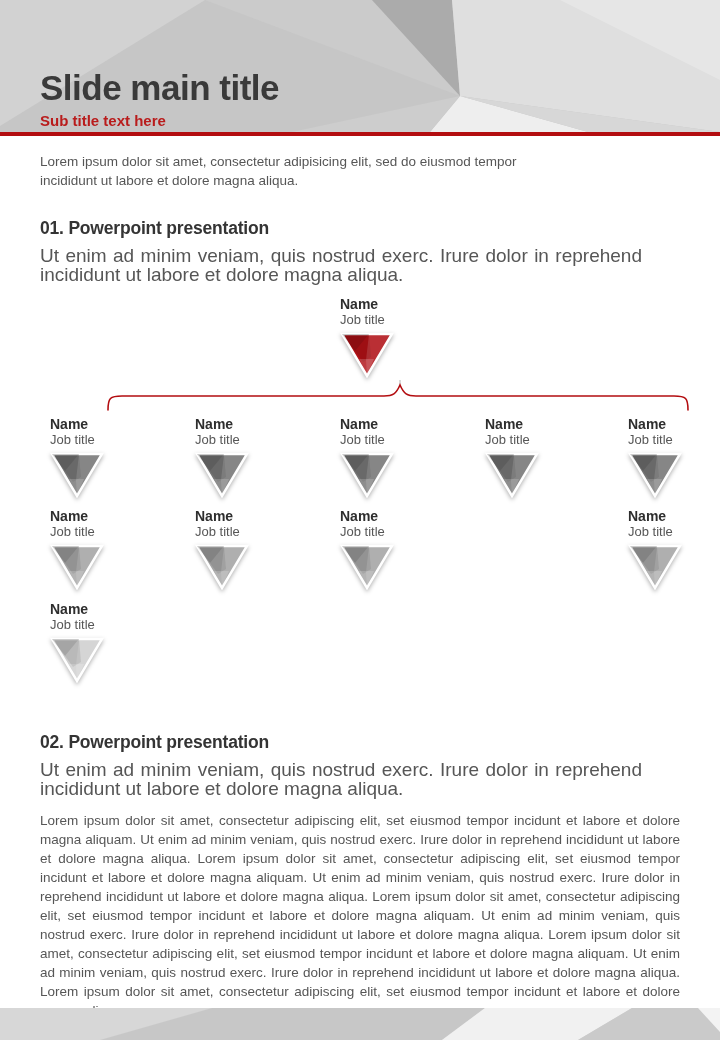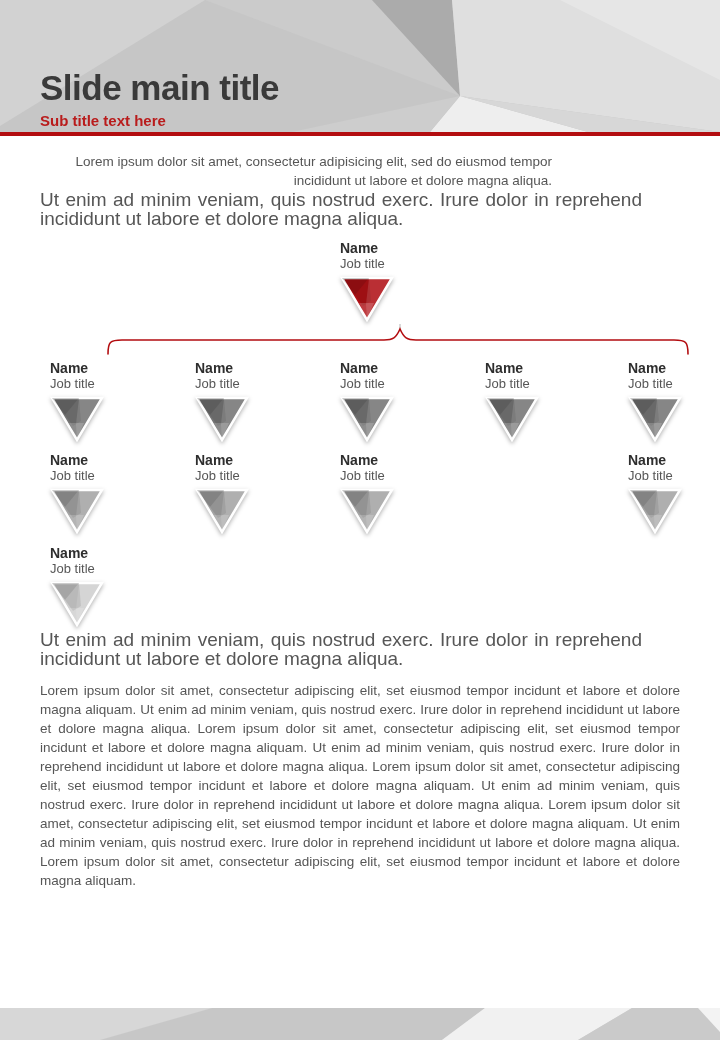--- a/index.html
+++ b/index.html
@@ -40,21 +40,20 @@
     background: var(--accent, #b30d10);
   }
   
   .content { padding: 0 40px; }
   .intro {
     margin-top: 16px;
     max-width: 512px;
     font-size: 13.5px;
     line-height: 19px;
     color: #565656;
-    text-align: right;
   }
   .section-heading {
     margin: 28px 0 7px 0;
     font-size: 17.5px;
     font-weight: bold;
     color: #343434;
     letter-spacing: -0.2px;
   }
   .section-lead {
     max-width: 602px;
@@ -126,20 +125,21 @@
       <div class="page-subtitle">Sub title text here</div>
     </div>
   </div>
   <div class="accent-rule"></div>
 
   <div class="content">
 
     <p class="intro">Lorem ipsum dolor sit amet, consectetur adipisicing elit, sed do eiusmod tempor incididunt ut labore et dolore magna aliqua.</p>
 
     <div class="section-01">
+      <div class="section-heading">01. Powerpoint presentation</div>
       <p class="section-lead">Ut enim ad minim veniam, quis nostrud exerc. Irure dolor in reprehend incididunt ut labore et dolore magna aliqua.</p>
     </div>
 
     <div class="org-chart" id="org-chart">
       <div class="brace-wrap">
         <svg width="596" height="34" viewBox="0 0 596 34">
           <line x1="300" y1="0" x2="300" y2="5" stroke="#cccccc" stroke-width="1.5"></line>
           <path d="M 8 30 C 8 18 10 16 22 16 L 284 16 C 293 16 296 14 300 5 C 304 14 307 16 316 16 L 574 16 C 586 16 588 18 588 30" fill="none" stroke="var(--accent, #b30d10)" stroke-width="1.6" stroke-linecap="round"></path>
         </svg>
       </div>
@@ -217,20 +217,21 @@
         <div class="org-node" style="left: 10px; top: 305px;"><div class="person-name">Name</div><div class="person-job">Job title</div><svg width="54" height="46" viewBox="0 0 54 46">
             <polygon points="2,2 52,2 27,44" fill="#cfcfcf" stroke="#ffffff" stroke-width="2.5"></polygon>
             <polygon points="2,2 29,2 15,19" fill="#000000" opacity="0.20"></polygon>
             <polygon points="15,19 29,2 31,25 23,30" fill="#000000" opacity="0.10"></polygon>
             <polygon points="29,2 52,2 27,44 26,28" fill="#ffffff" opacity="0.13"></polygon>
             <polygon points="19,27 34,27 27,43" fill="#ffffff" opacity="0.18"></polygon>
           </svg></div>
       </div>
 
     <div class="section-02">
+      <div class="section-heading">02. Powerpoint presentation</div>
       <p class="section-lead">Ut enim ad minim veniam, quis nostrud exerc. Irure dolor in reprehend incididunt ut labore et dolore magna aliqua.</p>
       <p class="section-body">Lorem ipsum dolor sit amet, consectetur adipiscing elit, set eiusmod tempor incidunt et labore et dolore magna aliquam. Ut enim ad minim veniam, quis nostrud exerc. Irure dolor in reprehend incididunt ut labore et dolore magna aliqua. Lorem ipsum dolor sit amet, consectetur adipiscing elit, set eiusmod tempor incidunt et labore et dolore magna aliquam. Ut enim ad minim veniam, quis nostrud exerc. Irure dolor in reprehend incididunt ut labore et dolore magna aliqua. Lorem ipsum dolor sit amet, consectetur adipiscing elit, set eiusmod tempor incidunt et labore et dolore magna aliquam. Ut enim ad minim veniam, quis nostrud exerc. Irure dolor in reprehend incididunt ut labore et dolore magna aliqua. Lorem ipsum dolor sit amet, consectetur adipiscing elit, set eiusmod tempor incidunt et labore et dolore magna aliquam. Ut enim ad minim veniam, quis nostrud exerc. Irure dolor in reprehend incididunt ut labore et dolore magna aliqua. Lorem ipsum dolor sit amet, consectetur adipiscing elit, set eiusmod tempor incidunt et labore et dolore magna aliquam.</p>
     </div>
 
   </div>
 
   <div class="footer">
     <svg viewBox="0 0 720 32" preserveAspectRatio="none">
       <rect width="720" height="32" fill="#d7d7d7"></rect>
       <polygon points="212,0 485,0 442,32 100,32" fill="#c7c7c7"></polygon>

